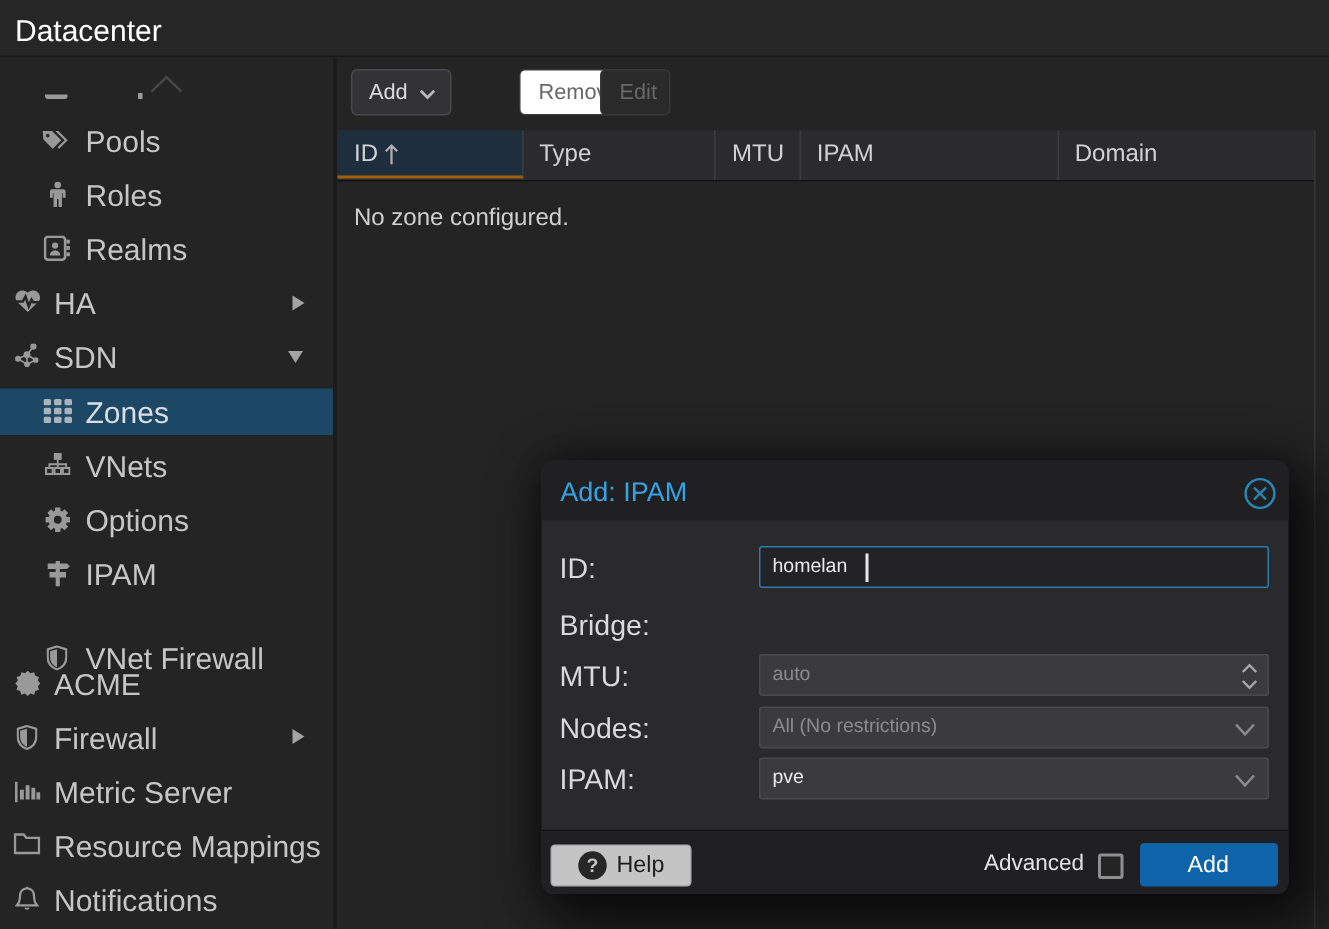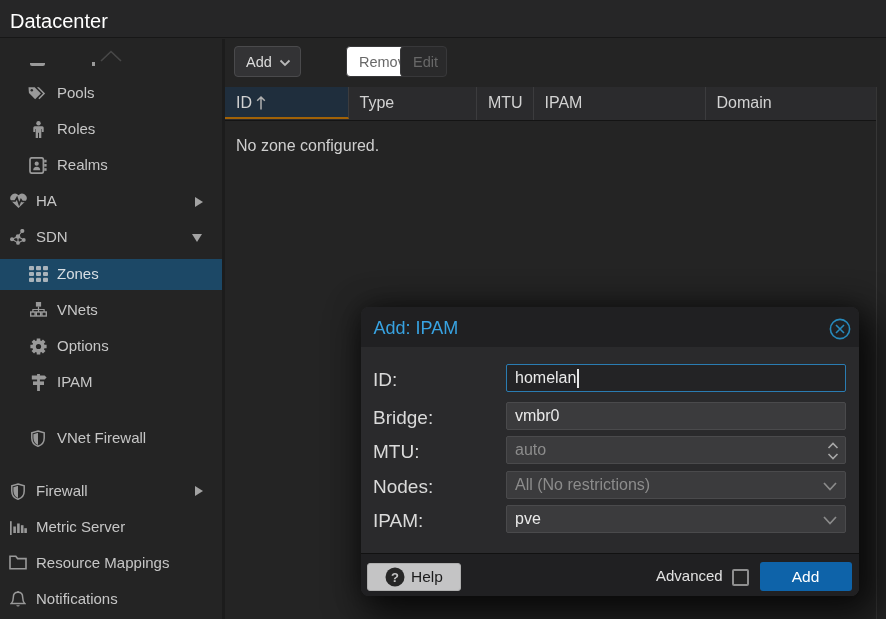--- a/index.html
+++ b/index.html
@@ -6,21 +6,21 @@
   html,body { width:886px; height:619px; overflow:hidden; background:#242424;
     font-family:"Liberation Sans", sans-serif; }
   .abs { position:absolute; }
   
   #topbar { position:absolute; left:0; top:0; width:886px; height:38px;
     background:#262627; border-bottom:1px solid #171717; }
   #topbar .title { position:absolute; left:10px; top:10px; font-size:20px; color:#ffffff; }
   
   #sidebar { position:absolute; left:0; top:39px; width:222px; height:580px; background:#242424; }
   #splitter { position:absolute; left:222px; top:39px; width:3px; height:580px; background:#1c1c1c; }
-  .nav { position:absolute; left:0; width:222px; height:31px; color:#c6c6c6; font-size:15px; }
+  .nav { position:absolute; left:0; width:222px; height:31px; color:#c6c6c6; font-size:20px; }
   .nav .txt { position:absolute; top:6px; }
   .nav.lvl1 .txt { left:36px; }
   .nav.lvl2 .txt { left:57px; }
   .nav .ico { position:absolute; top:7px; width:20px; display:flex; justify-content:center; }
   .nav.lvl1 .ico { left:8px; }
   .nav.lvl2 .ico { left:28px; }
   .nav.sel { background:#1c4866; color:#d8dee3; }
   .arrow-r { position:absolute; left:195px; top:10.5px; width:0; height:0;
     border-left:8px solid #a3a3a3; border-top:5.5px solid transparent; border-bottom:5.5px solid transparent; }
   .arrow-d { position:absolute; left:192px; top:12px; width:0; height:0;
@@ -43,21 +43,21 @@
   
   #dlg { position:absolute; left:360.5px; top:306.5px; width:498px; height:289.5px;
     background:#2a2a2c; border-radius:8px; box-shadow:12px 16px 38px 8px rgba(0,0,0,0.62), 0 0 28px rgba(0,0,0,0.45); }
   #dlg-head { position:absolute; left:0; top:0; width:498px; height:40px; background:#202022; border-radius:8px 8px 0 0; }
   #dlg-title { position:absolute; left:13px; top:11px; font-size:18px; color:#38a3e2; }
   #dlg-foot { position:absolute; left:0; top:246.5px; width:498px; height:43px; background:#202022;
     border-top:1px solid #111; border-radius:0 0 8px 8px; }
   .frow { position:absolute; left:0; width:498px; height:28px; }
   .flabel { position:absolute; left:12.5px; top:5px; font-size:19px; color:#dadada; }
   .finput { position:absolute; left:145.5px; top:0; width:340px; height:28px; background:#3b3b3d;
-    border:1px solid #4a4a4c; border-radius:2px; font-size:16px; color:#eaeaea;text-align:center; }
+    border:1px solid #4a4a4c; border-radius:2px; font-size:13px; color:#eaeaea;text-align:center; }
   .finput span { position:absolute; left:8px; top:4px; }
   .finput.dis { color:#8c8c8c; }
   .finput.foc { background:#232325; border:1px solid #2a7cb2; }
   #btn-help { position:absolute; left:6.5px; top:8.5px; width:94px; height:28px; background:#c4c4c5;
     border:1px solid #aeaeae; border-radius:3px; color:#1c1c1c; font-size:14px; }
   #btn-help span { position:absolute; left:43px; top:4.5px; font-size:15.5px; }
   #adv-label { position:absolute; left:295.5px; top:13px; font-size:15px; color:#e2e2e2; }
   #adv-box { position:absolute; left:371.5px; top:14.5px; width:17px; height:17px; border:2px solid #8f8f8f; border-radius:2px; background:#242424;}
   #btn-add2 { position:absolute; left:399px; top:7.5px; width:92px; height:29px; background:#0e63a9;
     border-radius:3px; color:#fff; font-size:15.5px; text-align:center; line-height:29px; }
@@ -187,20 +187,28 @@
     </div>
   <div class="nav lvl2" style="top:384px;text-align:center;">
       <span class="ico">
         <svg width="14" height="17" viewBox="0 0 14 17">
           <path fill="none" stroke="#999" stroke-width="1.5" d="M7 1 L13.2 2.9 V8 C13.2 12.6 10.6 15.1 7 16.3 C3.4 15.1 0.8 12.6 0.8 8 V2.9 Z"></path>
           <path fill="#999" d="M7 2.8 L2.4 4.2 V8 C2.4 11.7 4.4 13.8 7 14.9 Z"></path>
         </svg>
       </span>
       <span class="txt">VNet Firewall</span>
     </div>
+  <div class="nav lvl1" style="top:400.5px;">
+      <span class="ico">
+        <svg width="17" height="17" viewBox="0 0 17 17">
+          <path fill="#999" d="M8.5 0.2 l1.9 1.7 2.4-0.8 0.75 2.45 2.45 0.75-0.8 2.4 1.7 1.9-1.7 1.9 0.8 2.4-2.45 0.75-0.75 2.45-2.4-0.8-1.9 1.7-1.9-1.7-2.4 0.8-0.75-2.45-2.45-0.75 0.8-2.4L0.2 8.6l1.7-1.9-0.8-2.4 2.45-0.75L4.3 1.1l2.4 0.8 Z"></path>
+        </svg>
+      </span>
+      <span class="txt">ACME</span>
+    </div>
   <div class="nav lvl1" style="top:436.7px;">
       <span class="ico">
         <svg width="14" height="17" viewBox="0 0 14 17">
           <path fill="none" stroke="#999" stroke-width="1.5" d="M7 1 L13.2 2.9 V8 C13.2 12.6 10.6 15.1 7 16.3 C3.4 15.1 0.8 12.6 0.8 8 V2.9 Z"></path>
           <path fill="#999" d="M7 2.8 L2.4 4.2 V8 C2.4 11.7 4.4 13.8 7 14.9 Z"></path>
         </svg>
       </span>
       <span class="txt">Firewall</span>
       <span class="arrow-r"></span>
     </div>
@@ -286,23 +294,20 @@
   </div>
   <div class="frow" style="top:57px;">
     <div class="flabel">ID:</div>
     <div class="finput foc">
         <span>homelan</span>
       <div style="position:absolute;left:70px;top:4px;width:1.5px;height:19px;background:#e8e8e8;"></div>
     </div>
   </div>
   <div class="frow" style="top:95px;">
     <div class="flabel">Bridge:</div>
-    <div class="finput">
-        <span>vmbr0</span>
-      </div>
   </div>
   <div class="frow" style="top:129.5px;">
     <div class="flabel">MTU:</div>
     <div class="finput dis">
         <span>auto</span>
       <svg style="position:absolute;left:318.5px;top:3px;" width="14" height="22">
           <path d="M2.5 8 L7 3.5 L11.5 8" stroke="#a8a8a8" stroke-width="1.6" fill="none"></path>
           <path d="M2.5 14 L7 18.5 L11.5 14" stroke="#a8a8a8" stroke-width="1.6" fill="none"></path>
         </svg>
     </div>

